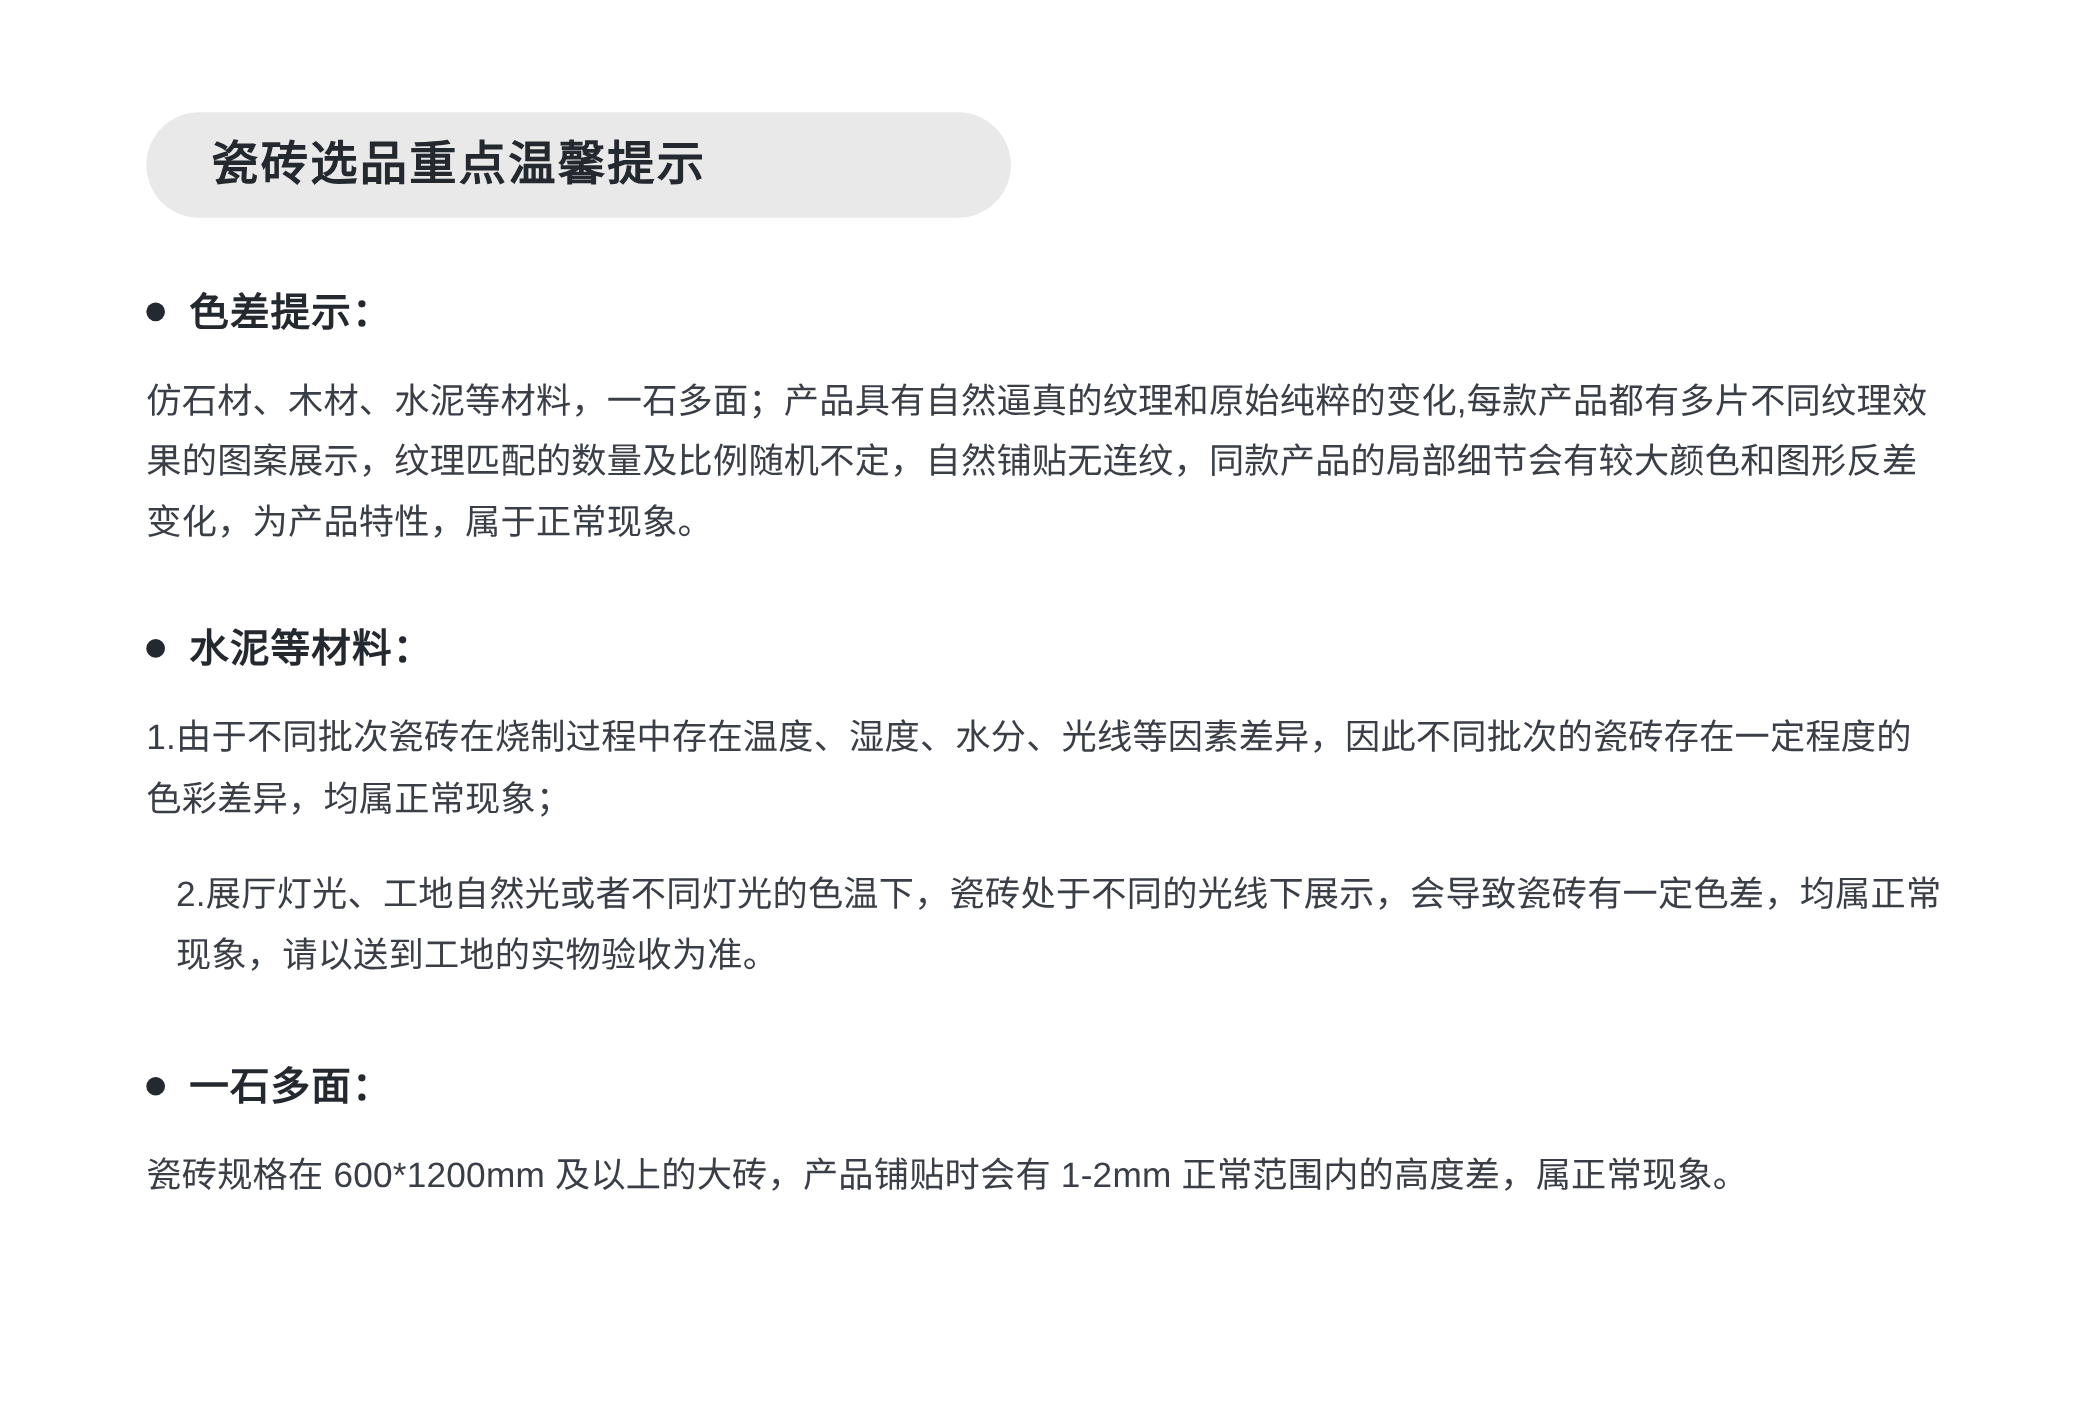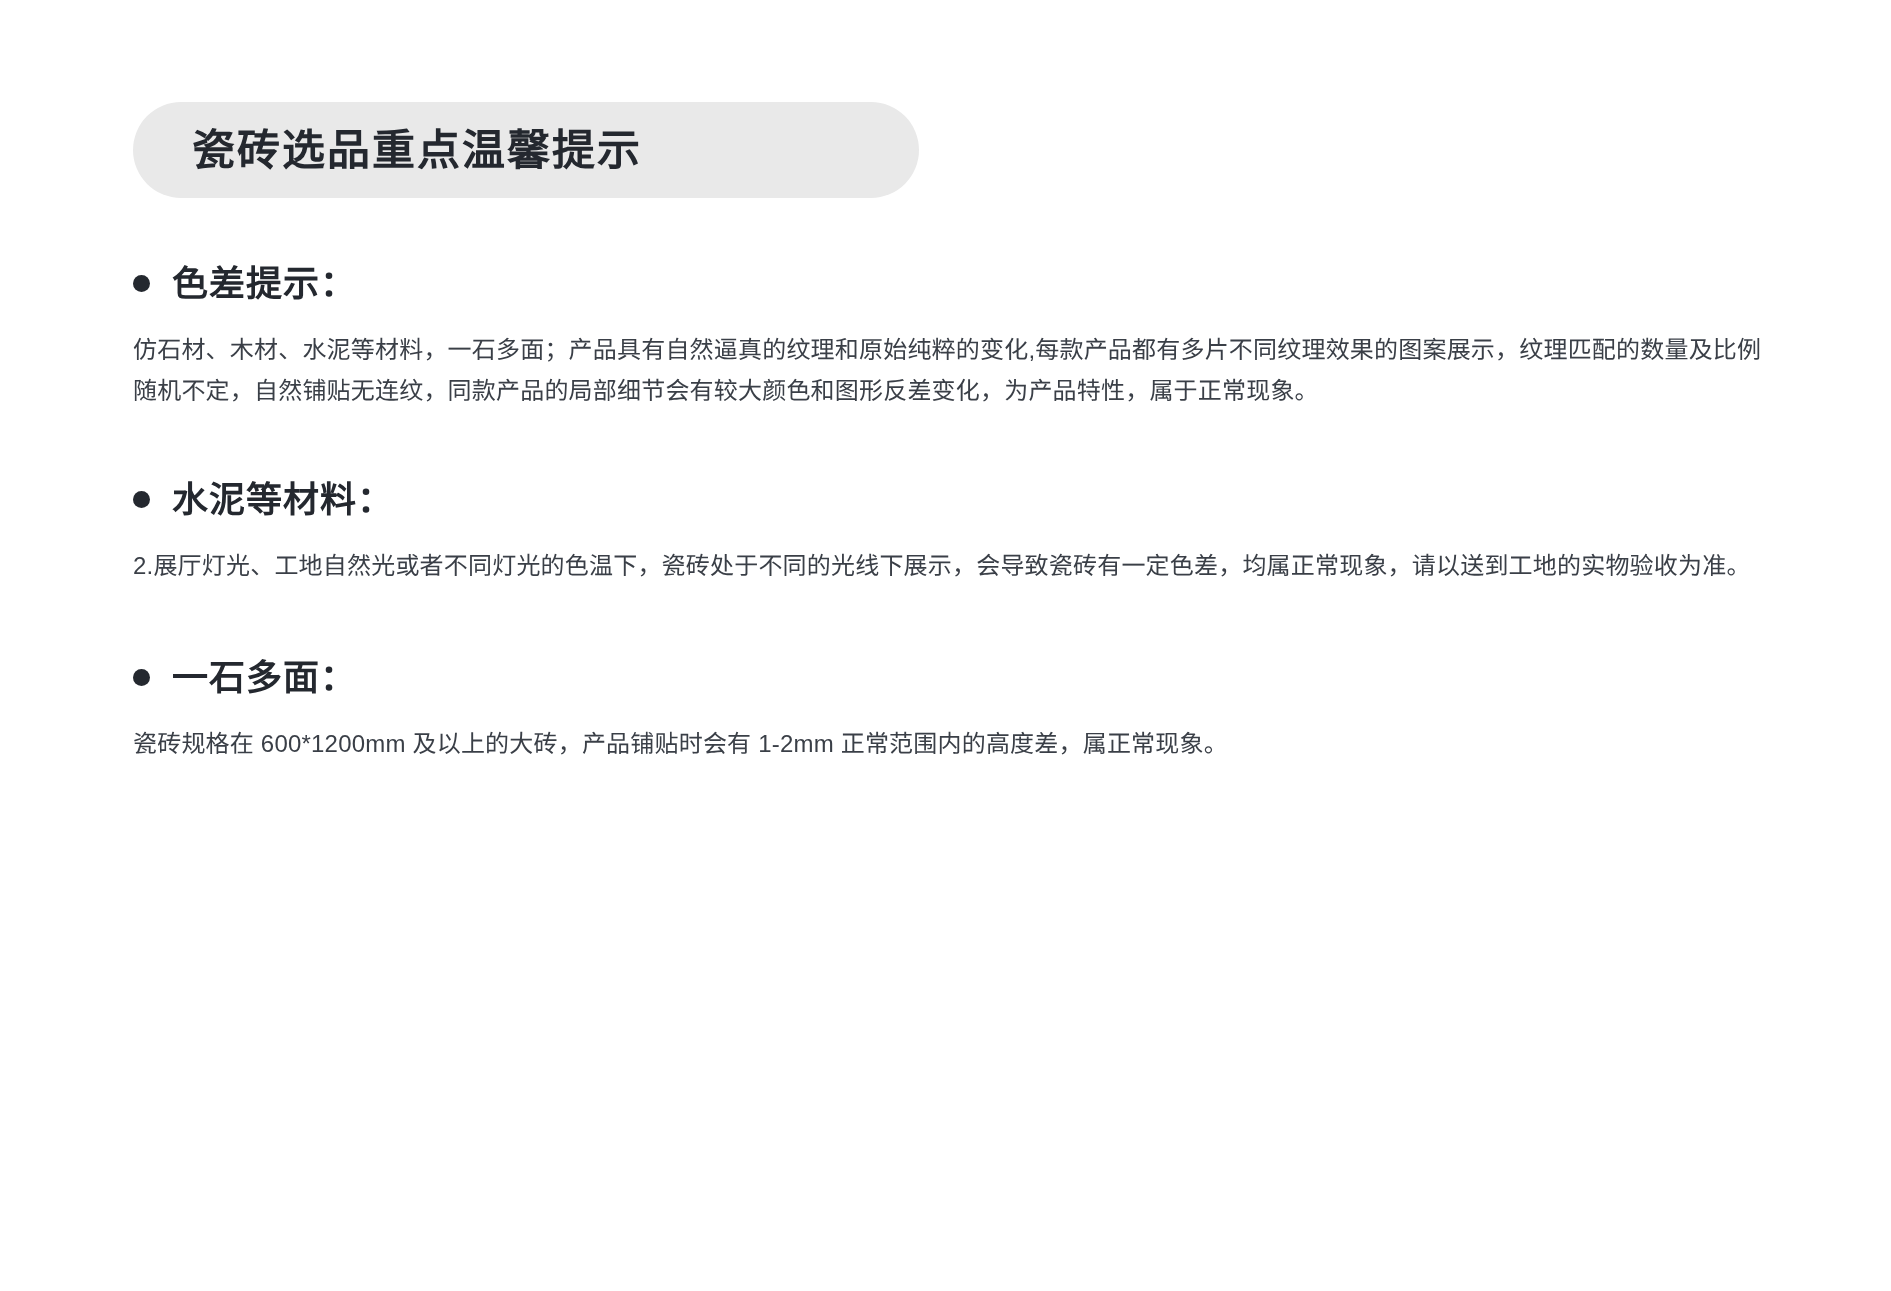--- a/index.html
+++ b/index.html
@@ -68,28 +68,29 @@
     flex: 0 0 auto;
   }
   .section-title {
     font-size: 36px;
     font-weight: 700;
     letter-spacing: 1px;
     color: #24282f;
     line-height: 1.2;
   }
   .para {
-    font-size: 24px;
+    font-size: 32px;
     line-height: 1.72;
     color: #3a3f47;
     letter-spacing: 0.2px;
     max-width: 1635px;
   }
   .para + .para {
     margin-top: 0;
+    margin-left: 27px;
   }
   .section.texture { margin-bottom: 66px; }
   .section.color { margin-bottom: 70px; }
 </style>
 </head>
 <body>
 
 <div class="page">
 
   <div class="title-pill">
@@ -104,20 +105,21 @@
         <span class="section-title">色差提示：</span>
       </div>
       <p class="para">仿石材、木材、水泥等材料，一石多面；产品具有自然逼真的纹理和原始纯粹的变化,每款产品都有多片不同纹理效果的图案展示，纹理匹配的数量及比例随机不定，自然铺贴无连纹，同款产品的局部细节会有较大颜色和图形反差变化，为产品特性，属于正常现象。</p>
     </div>
 
     <div class="section color">
       <div class="section-head">
         <span class="bullet"></span>
         <span class="section-title">水泥等材料：</span>
       </div>
+      <p class="para">1.由于不同批次瓷砖在烧制过程中存在温度、湿度、水分、光线等因素差异，因此不同批次的瓷砖存在一定程度的色彩差异，均属正常现象；</p>
       <p class="para">2.展厅灯光、工地自然光或者不同灯光的色温下，瓷砖处于不同的光线下展示，会导致瓷砖有一定色差，均属正常现象，请以送到工地的实物验收为准。</p>
     </div>
 
     <div class="section paving">
       <div class="section-head">
         <span class="bullet"></span>
         <span class="section-title">一石多面：</span>
       </div>
       <p class="para">瓷砖规格在 600*1200mm 及以上的大砖，产品铺贴时会有 1-2mm 正常范围内的高度差，属正常现象。</p>
     </div>

